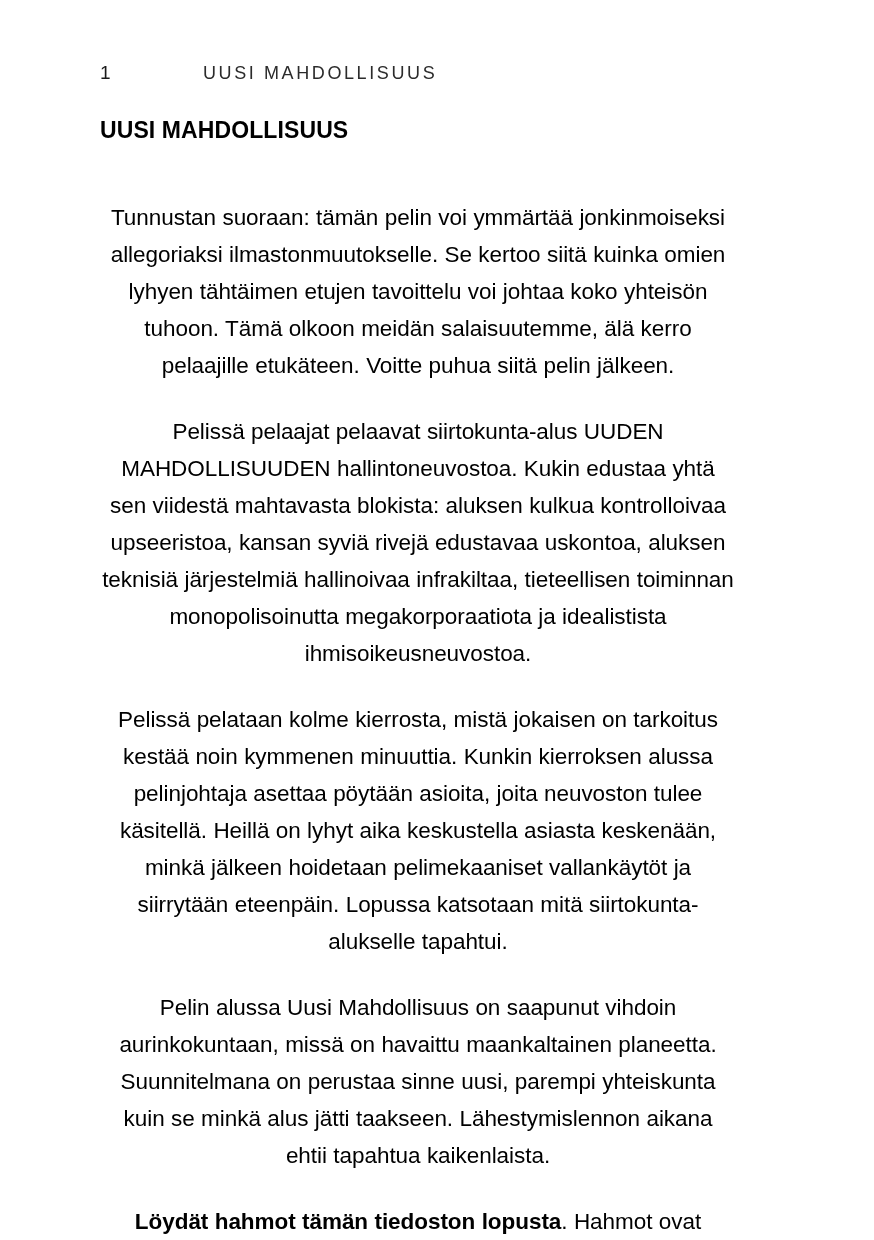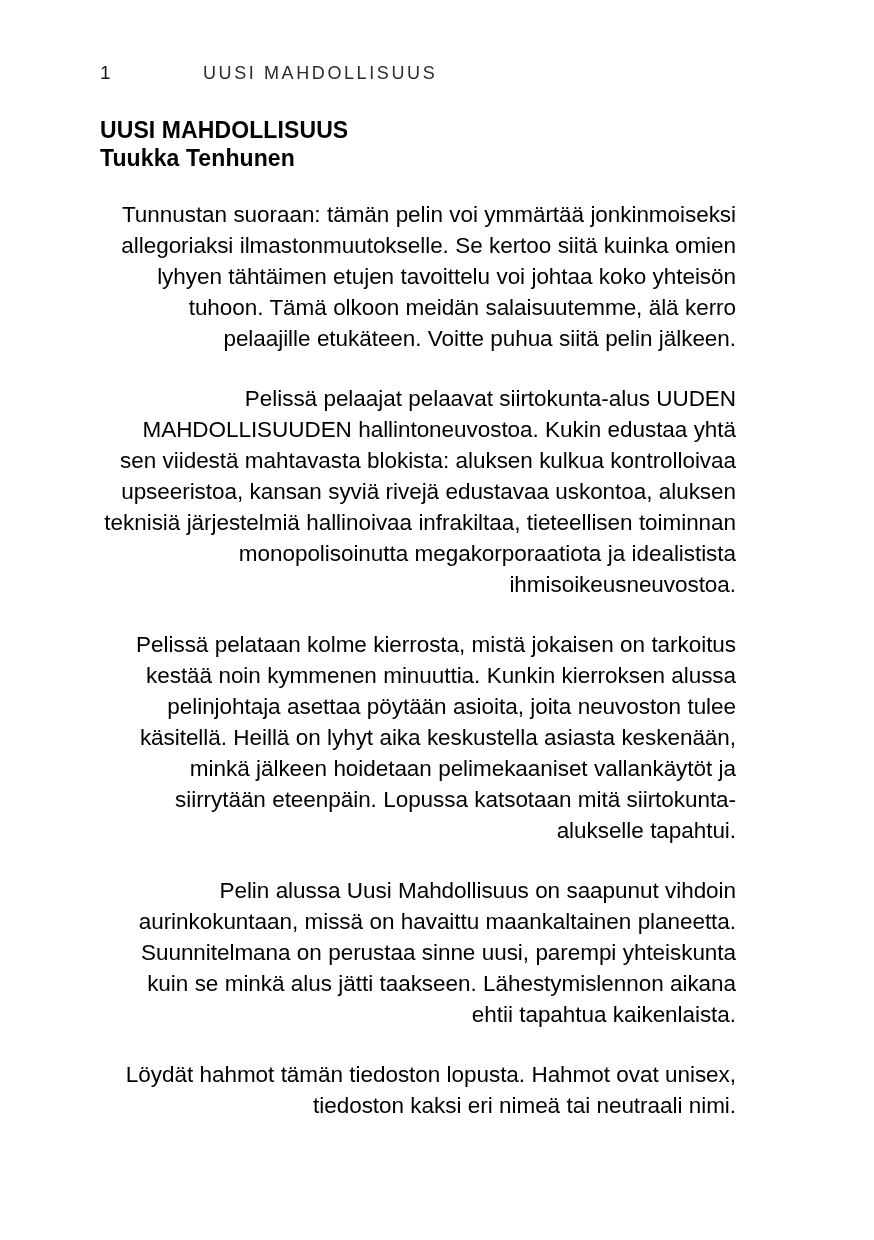--- a/index.html
+++ b/index.html
@@ -67,47 +67,46 @@
 
   
   .body-text {
     position: absolute;
     left: 100px;
     top: 199px;
     width: 636px;
   }
   .para {
     font-size: 22.5px;
-    line-height: 31px;
+    line-height: 37px;
     color: #000000;
     margin: 0 0 29px 0;
-    text-align: right;
+    text-align: center;
     word-spacing: 0.2px;
     letter-spacing: -0.05px;
   }
   .para:last-child {
     margin-bottom: 0;
   }
   .para b {
-    font-weight: normal;
+    font-weight: bold;
   }
 </style>
 </head>
 <body>
 
 <div class="page">
 
   <div class="running-header">
     <span class="page-number">1</span>
     <span class="header-title">UUSI MAHDOLLISUUS</span>
   </div>
 
   <div class="title-block">
     <div class="doc-title">UUSI MAHDOLLISUUS</div>
-    <div class="doc-author">Tuukka Tenhunen</div>
   </div>
 
   <div class="body-text">
     <p class="para">Tunnustan suoraan: tämän pelin voi ymmärtää jonkinmoiseksi allegoriaksi ilmastonmuutokselle. Se kertoo siitä kuinka omien lyhyen tähtäimen etujen tavoittelu voi johtaa koko yhteisön tuhoon. Tämä olkoon meidän salaisuutemme, älä kerro pelaajille etukäteen. Voitte puhua siitä pelin jälkeen.</p>
     <p class="para">Pelissä pelaajat pelaavat siirtokunta-alus UUDEN MAHDOLLISUUDEN hallintoneuvostoa. Kukin edustaa yhtä sen viidestä mahtavasta blokista: aluksen kulkua kontrolloivaa upseeristoa, kansan syviä rivejä edustavaa uskontoa, aluksen teknisiä järjestelmiä hallinoivaa infrakiltaa, tieteellisen toiminnan monopolisoinutta megakorporaatiota ja idealistista ihmisoikeusneuvostoa.</p>
     <p class="para">Pelissä pelataan kolme kierrosta, mistä jokaisen on tarkoitus kestää noin kymmenen minuuttia. Kunkin kierroksen alussa pelinjohtaja asettaa pöytään asioita, joita neuvoston tulee käsitellä. Heillä on lyhyt aika keskustella asiasta keskenään, minkä jälkeen hoidetaan pelimekaaniset vallankäytöt ja siirrytään eteenpäin. Lopussa katsotaan mitä siirtokunta-alukselle tapahtui.</p>
     <p class="para">Pelin alussa Uusi Mahdollisuus on saapunut vihdoin aurinkokuntaan, missä on havaittu maankaltainen planeetta. Suunnitelmana on perustaa sinne uusi, parempi yhteiskunta kuin se minkä alus jätti taakseen. Lähestymislennon aikana ehtii tapahtua kaikenlaista.</p>
     <p class="para">
       <b>Löydät hahmot tämän tiedoston lopusta</b><span>. Hahmot ovat unisex, tiedoston kaksi eri nimeä tai neutraali nimi.</span>
     </p>

